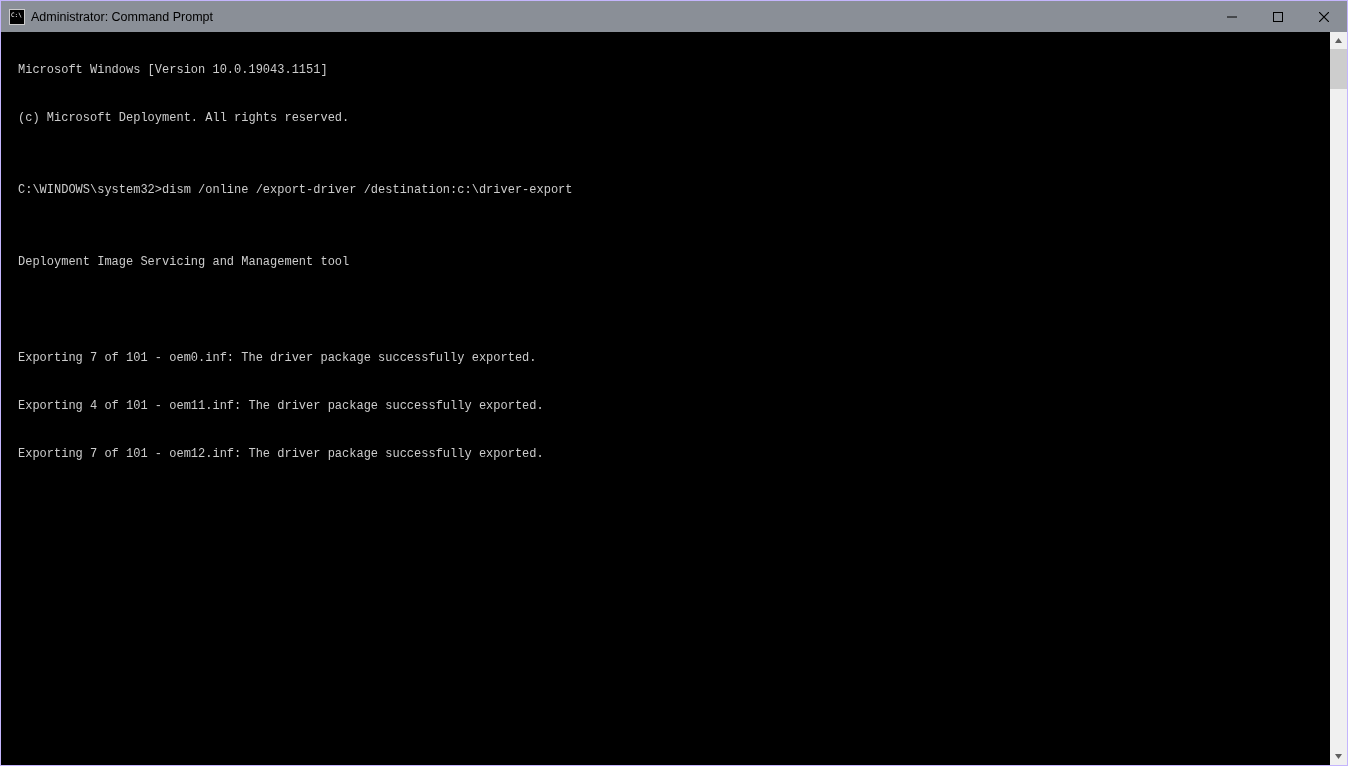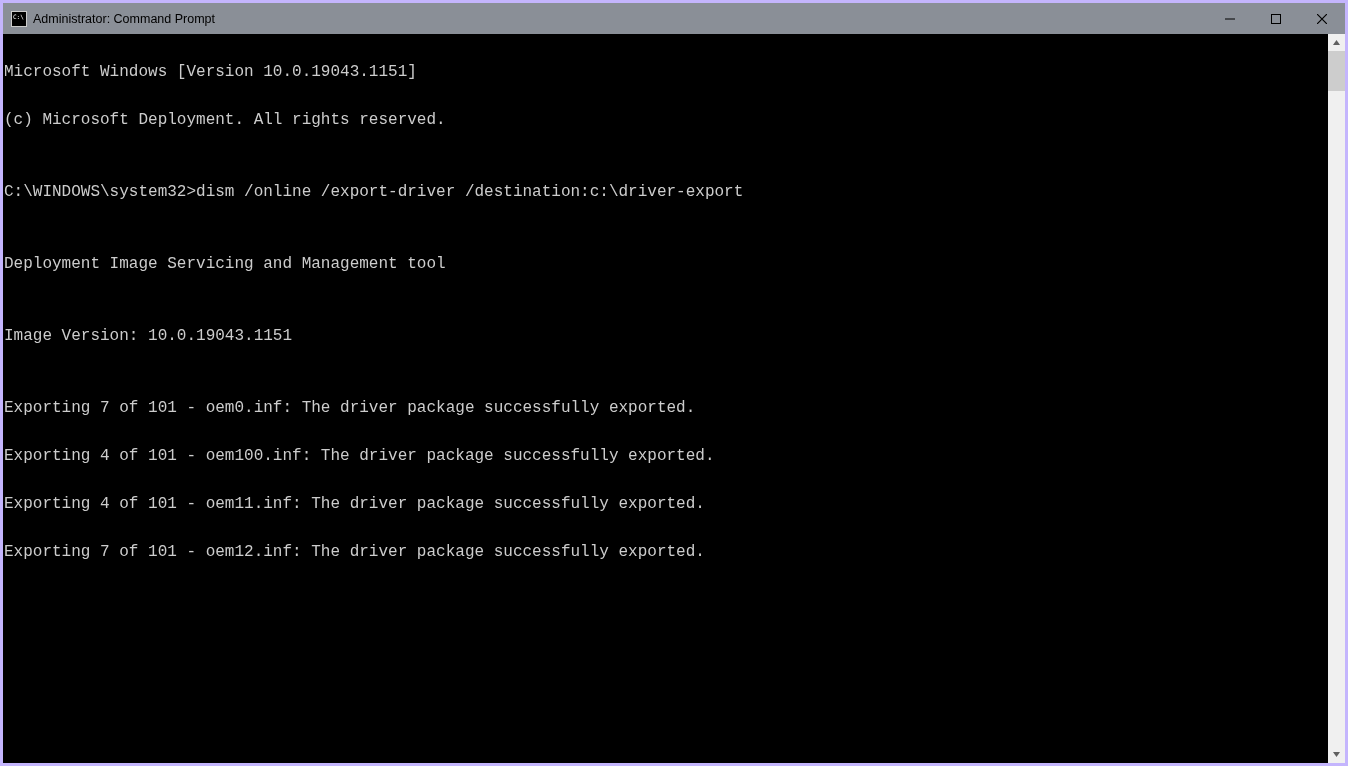--- a/index.html
+++ b/index.html
@@ -1,17 +1,17 @@
 <!DOCTYPE html>
 <html><head>
 <meta charset="utf-8">
 <style>
   * { margin: 0; padding: 0; box-sizing: border-box; }
   html, body { width: 1348px; height: 766px; overflow: hidden; font-family: "Segoe UI", Tahoma, sans-serif; background: #000; }
-  .window { width: 1348px; height: 766px; display: flex; flex-direction: column; border: 3px solid #c4b5fd; }
+  .window { width: 1348px; height: 766px; display: flex; flex-direction: column; border: 1px solid #c4b5fd; }
   .titlebar {
     height: 31px;
     background: #8a8f97;
     display: flex;
     align-items: center;
     color: #000;
     font-size: 12.5px;
     user-select: none;
   }
   .titlebar .app-icon {
@@ -30,25 +30,25 @@
     flex: 1 1 auto;
     display: flex;
     background: #000;
     min-height: 0;
   }
   .console {
     flex: 1 1 auto;
     background: #000;
     color: #cccccc;
     font-family: Consolas, "Courier New", monospace;
-    font-size: 16px;
+    font-size: 12px;
     line-height: 24px;
     white-space: pre;
     overflow: hidden;
-    padding-left: 1px;
+    padding-left: 17px;
     padding-top: 2px;
   }
   .scrollbar {
     flex: 0 0 17px;
     width: 17px;
     background: #f0f0f0;
     display: flex;
     flex-direction: column;
     border-left: 0;
   }
@@ -100,24 +100,22 @@
 
   <div class="client">
     <div class="console">
 <span class="line">Microsoft Windows [Version 10.0.19043.1151]</span>
 <span class="line">(c) Microsoft Deployment. All rights reserved.</span>
 <span class="line"></span>
 <span class="line">C:\WINDOWS\system32&gt;dism /online /export-driver /destination:c:\driver-export</span>
 <span class="line"></span>
 <span class="line">Deployment Image Servicing and Management tool</span>
 <span class="line"></span>
-<span class="line">Image Version: 10.0.19043.1151</span>
 <span class="line"></span>
 <span class="line">Exporting 7 of 101 - oem0.inf: The driver package successfully exported.</span>
-<span class="line">Exporting 4 of 101 - oem100.inf: The driver package successfully exported.</span>
 <span class="line">Exporting 4 of 101 - oem11.inf: The driver package successfully exported.</span>
 <span class="line">Exporting 7 of 101 - oem12.inf: The driver package successfully exported.</span>
 
 
 
 
 
 
 
 

